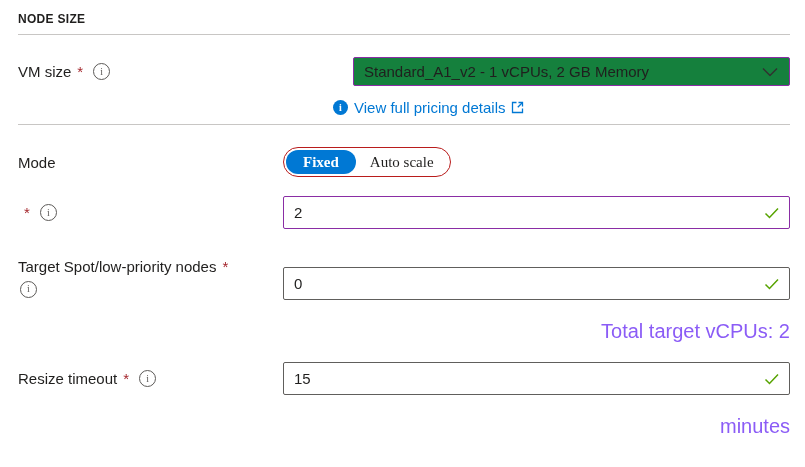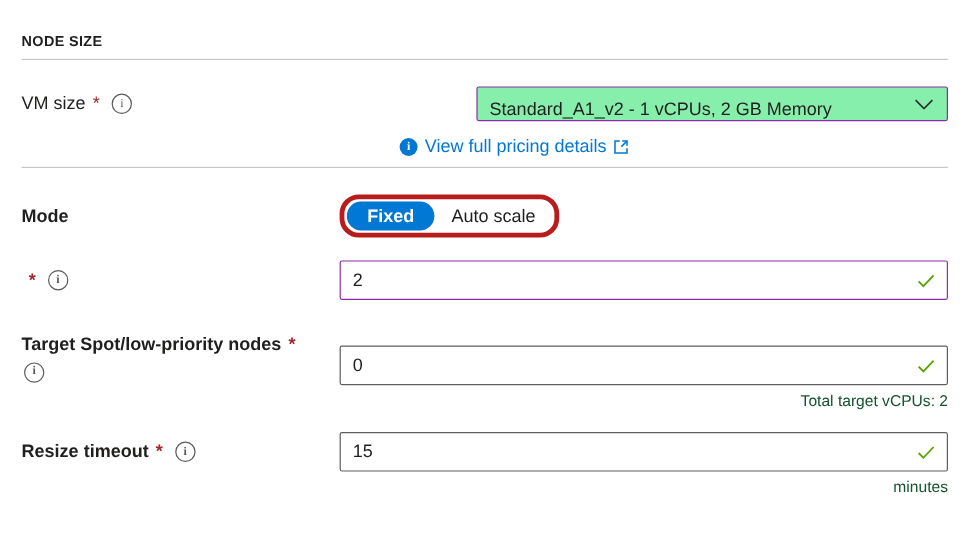--- a/index.html
+++ b/index.html
@@ -1,81 +1,80 @@
 <!DOCTYPE html>
 <html><head>
 <meta charset="utf-8">
 <style>
   html,body{margin:0;padding:0;}
   body{
     width:805px;height:467px;overflow:hidden;background:#ffffff;
     font-family:"Liberation Sans","DejaVu Sans",sans-serif;color:#201f1e;
     -webkit-font-smoothing:antialiased;
   }
-  .page{padding:27px 15px 0 18px;}
+  .page{padding:12px 15px 0 18px;}
 
   .section-title{font-size:12px;font-weight:700;letter-spacing:.3px;color:#201f1e;}
   .divider{border:none;border-top:1px solid #c8c6c4;margin:8px 0 0 0;}
 
   .row{display:flex;align-items:center;gap:20px;}
   .label-col{width:315px;flex:0 0 315px;display:flex;align-items:center;font-size:15px;}
-  .label-col-n{width:245px;flex:0 0 245px;display:flex;align-items:flex-end;flex-wrap:wrap;font-size:15px;font-weight:bold;}
+  .label-col-n{width:245px;flex:0 0 245px;display:flex;align-items:flex-end;flex-wrap:wrap;font-size:15px;}
   .req{color:#a4262c;margin:0 0 0 6px;font-size:15px;}
   .info-icon{
     display:inline-flex;align-items:center;justify-content:center;
     width:15px;height:15px;border:1px solid #5c5a58;border-radius:50%;
     font-size:10px;line-height:1;color:#5c5a58;margin-left:10px;flex:0 0 auto;
     font-family:"Liberation Serif",serif;
   }
 
   
   .row-vm{margin-top:22px;}
   .control{flex:1;position:relative;}
   .dropdown{
     position:relative;height:27px;border:1.5px solid #8a2da5;border-radius:2px;
-    display:flex;align-items:flex-end;padding:0 34px 0 10px;font-size:15px;background:#86efac;
+    display:flex;align-items:center;padding:0 34px 0 10px;font-size:15px;background:#15803d;
     cursor:pointer;
-    margin-left:44px;
   }
   .dd-chevron{position:absolute;right:11px;top:50%;transform:translateY(-50%);display:flex;}
 
   
   .link-row{margin-top:13px;margin-left:315px;display:flex;align-items:center;font-size:15px;color:#0078d4;}
   .info-filled{
     display:inline-flex;align-items:center;justify-content:center;
     width:15px;height:15px;background:#0078d4;border-radius:50%;
     color:#fff;font-size:10px;font-weight:700;margin-right:6px;flex:0 0 auto;
     font-family:"Liberation Serif",serif;
   }
   .link-text{cursor:pointer;}
   .ext-icon{margin-left:6px;display:flex;}
 
   .section-scale{margin-top:32px;}
 
   
   .row-mode{margin-top:22px;}
-  .toggle{display:inline-flex;align-items:center;border:4px solid #b91c1c;border-radius:16px;height:28px;padding:0 2px;background:#fff;}
+  .toggle{display:inline-flex;align-items:center;border:1px solid #b91c1c;border-radius:16px;height:28px;padding:0 2px;background:#fff;font-family:Liberation Serif, serif;}
   .toggle-opt{padding:0 14px;font-size:15px;color:#201f1e;display:flex;align-items:center;height:24px;cursor:pointer;border-radius:13px;}
   .toggle-opt.selected{background:#0078d4;color:#fff;font-weight:700;padding:0 17px;}
 
   
   .row-dedicated{margin-top:19px;}
   .row-spot{margin-top:38px;align-items:flex-start;}
   .row-spot .label-col-n{margin-top:-9px;}
   .row-resize{margin-top:19px;}
   .input-wrap{position:relative;flex:1;}
   input.az{
     width:100%;box-sizing:border-box;height:33px;border:1px solid #605e5c;border-radius:2px;
     font-size:15px;padding:0 32px 0 10px;font-family:"Liberation Sans","DejaVu Sans",sans-serif;
     color:#201f1e;outline:none;background:#fff;
   }
   input.az.dirty{border:1.5px solid #8a2da5;}
   .check{position:absolute;right:10px;top:50%;transform:translateY(-50%);display:flex;}
 
-  .meta-right{text-align:right;font-size:13px;color:#14532d;margin-top:5px;}
+  .meta-right{text-align:right;font-size:20px;color:#8b5cf6;margin-top:20px;}
 
   .spot-label-line1{display:flex;align-items:center;width:100%;}
   .spot-label-line2{width:100%;margin-top:3px;}
   .spot-label-line2 .info-icon{margin-left:2px;}
 </style>
 </head>
 <body>
 
 <div class="page">
 

